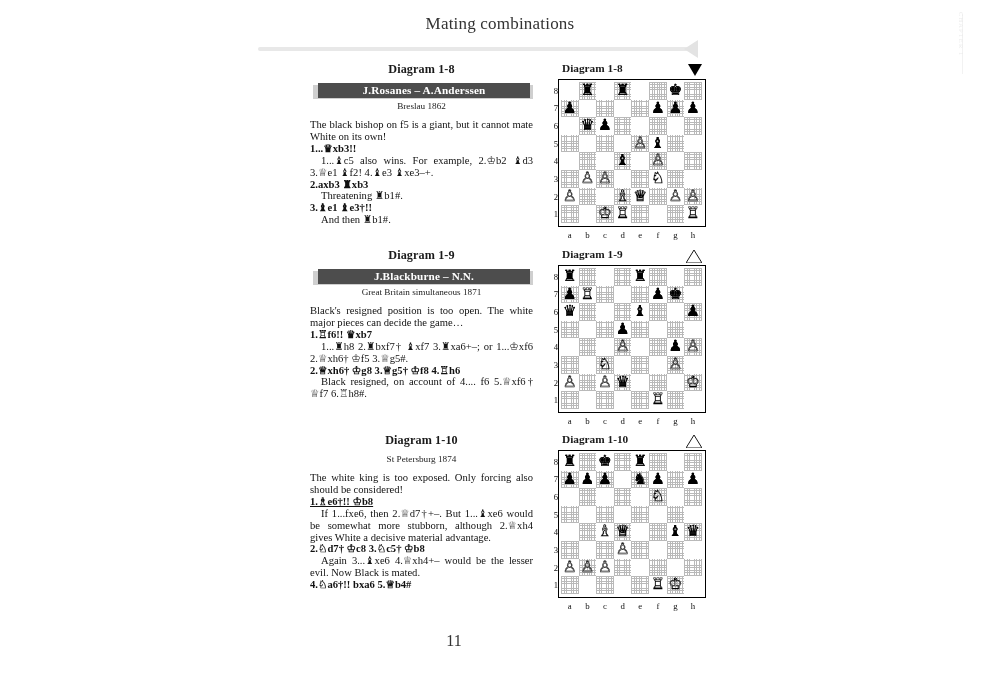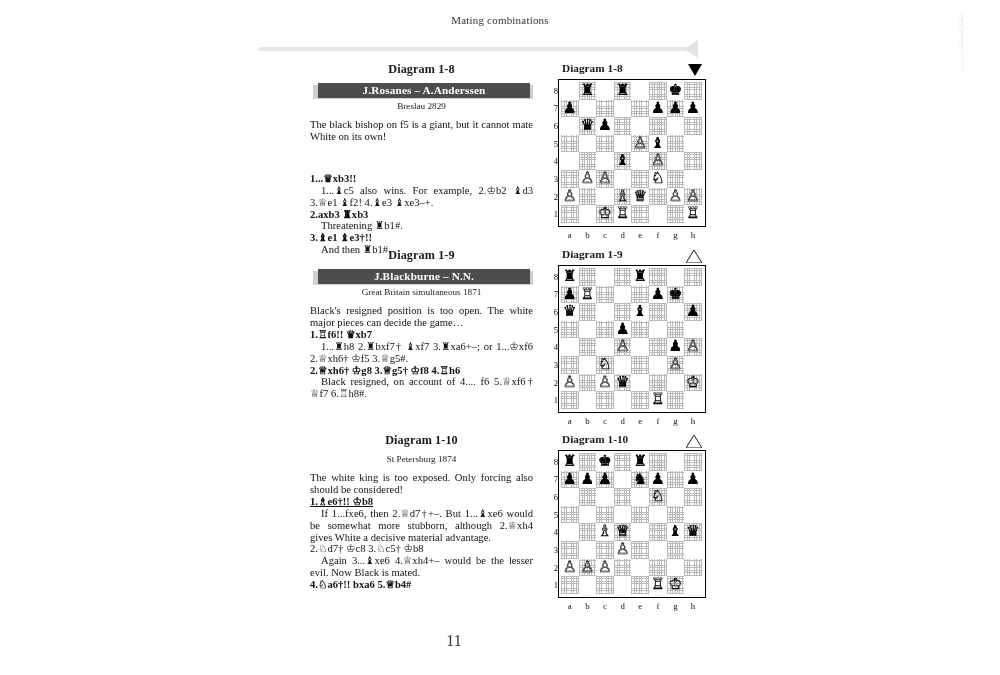--- a/index.html
+++ b/index.html
@@ -16,21 +16,21 @@
     position: relative;
   }
 
   
   #running-head {
     position: absolute;
     left: 0;
     top: 14px;
     width: 1000px;
     text-align: center;
-    font-size: 11px;
+    font-size: 17px;
     letter-spacing: .2px;
     color: #333;
   }
   #head-rule {
     position: absolute;
     left: 258px;
     top: 47px;
     width: 430px;
     height: 4px;
     background: #e8e8e8;
@@ -269,24 +269,24 @@
 <div id="chapter-tab">CHAPTER 1</div>
 
 <div id="entries-host">
     <div class="entry" style="top: 62px;">
       <div class="entry-text">
         <div class="diagram-title">Diagram 1-8</div>
         <div class="players-bar-wrap">
           <div class="players-bar-shadow"></div>
           <div class="players-bar">J.Rosanes – A.Anderssen</div>
         </div>
-        <div class="event-line">Breslau 2829</div>
+        <div class="event-line">Breslau 1862</div>
         <div class="body-text">
           <p>The black bishop on f5 is a giant, but it cannot mate White on its own!</p>
-          <p style="font-weight: bold; margin-top: 30px;">1...♛xb3!!</p>
+          <p style="font-weight: bold;">1...♛xb3!!</p>
           <p class="indent">1...♝c5 also wins. For example, 2.♔b2 ♝d3 3.♕e1 ♝f2! 4.♝e3 ♝xe3–+.</p>
           <p style="font-weight: bold;">2.axb3 ♜xb3</p>
           <p class="indent">Threatening ♜b1#.</p>
           <p style="font-weight: bold;">3.♝e1 ♝e3†!!</p>
           <p class="indent">And then ♜b1#.</p>
         </div>
       </div>
       <div class="entry-board">
         <div class="board-head">
           <div class="board-label">Diagram 1-8</div>
@@ -586,21 +586,21 @@
       </div>
     </div>
     <div class="entry" style="top: 433px;">
       <div class="entry-text">
         <div class="diagram-title">Diagram 1-10</div>
         <div class="event-line">St Petersburg 1874</div>
         <div class="body-text">
           <p>The white king is too exposed. Only forcing also should be considered!</p>
           <p style="font-weight: bold; text-decoration: underline;">1.♗e6†!! ♔b8</p>
           <p class="indent">If 1...fxe6, then 2.♕d7†+–. But 1...♝xe6 would be somewhat more stubborn, although 2.♕xh4 gives White a decisive material advantage.</p>
-          <p style="font-weight: normal;">2.♘d7† ♔c8 3.♘c5† ♔b8</p>
+          <p style="font-weight: bold;">2.♘d7† ♔c8 3.♘c5† ♔b8</p>
           <p class="indent">Again 3...♝xe6 4.♕xh4+– would be the lesser evil. Now Black is mated.</p>
           <p style="font-weight: bold;">4.♘a6†!! bxa6 5.♕b4#</p>
         </div>
       </div>
       <div class="entry-board">
         <div class="board-head">
           <div class="board-label">Diagram 1-10</div>
           <div class="turn-ind" style="width: 16px; height: 13px;">
             <svg class="turn-white-svg" width="16" height="13" viewBox="0 0 16 13">
               <polygon points="8,0 16,13 0,13" fill="#ffffff" stroke="#1a1a1a" stroke-width="1"></polygon>

